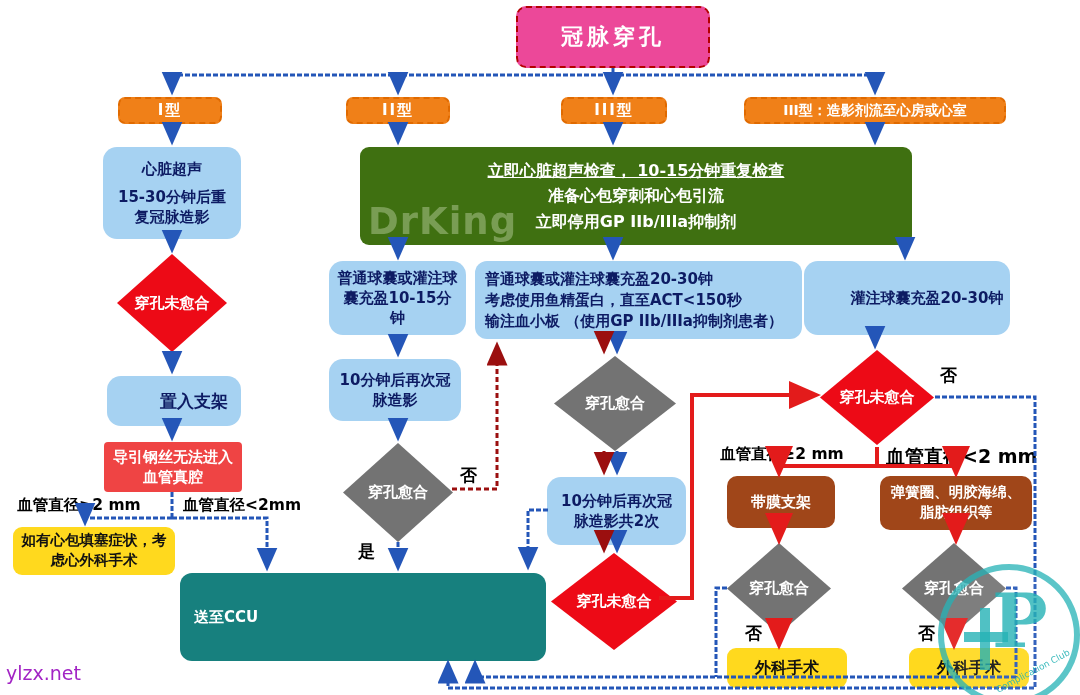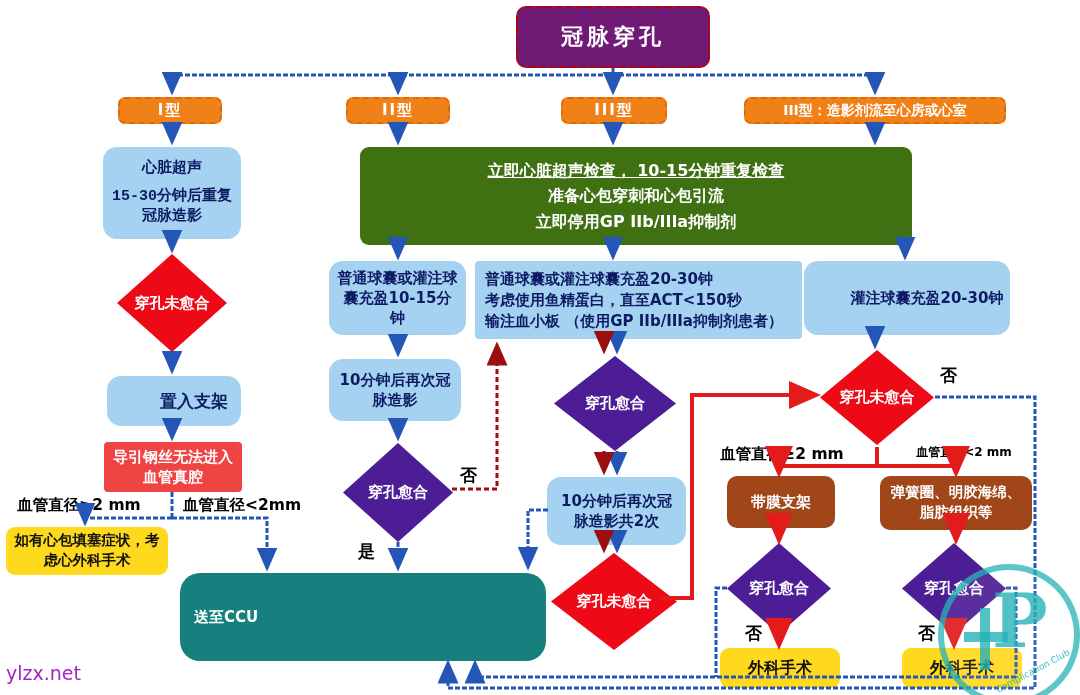--- a/index.html
+++ b/index.html
@@ -1,30 +1,30 @@
 <!DOCTYPE html>
 <html><head>
 <meta charset="utf-8">
 <style>
   html,body{margin:0;padding:0;background:#fff;}
   #canvas{position:relative;width:1080px;height:695px;background:#ffffff;overflow:hidden;
           font-family:"DejaVu Sans","Liberation Sans",sans-serif;}
   .node{position:absolute;box-sizing:border-box;display:flex;align-items:center;justify-content:center;
         text-align:center;font-weight:bold;line-height:1.35;}
-  .title{background:#701a75;color:#fff;border:2px dashed #b30000;border-radius:10px;font-size:22px;letter-spacing:4px;}
+  .title{background:#ec4899;color:#fff;border:2px dashed #b30000;border-radius:10px;font-size:22px;letter-spacing:4px;}
   .typehdr{background:#F08018;color:#fff;border:2px dashed #e06a00;border-radius:7px;font-size:15px;letter-spacing:2px;}
   .lblue{background:#A6D2F2;color:#0d1b63;border-radius:14px;font-size:15px;padding-left:40px;}
   .navy{background:#ef4444;color:#fff;border-radius:4px;font-size:15px;}
-  .yellow{background:#FFD91E;color:#111;border-radius:9px;font-size:14.5px;}
-  .teal{background:#17807E;color:#fff;border-radius:20px;font-size:15px;justify-content:flex-start;text-align:left;}
+  .yellow{background:#FFD91E;color:#111;border-radius:9px;font-size:14.5px;margin-left:7px;}
+  .teal{background:#17807E;color:#fff;border-radius:12px;font-size:15px;justify-content:flex-start;text-align:left;}
   .dgreen{background:#3F7011;color:#fff;border-radius:9px;font-size:16px;}
   .brown{background:#A04619;color:#fff;border-radius:10px;font-size:15px;}
   .diamond{clip-path:polygon(50% 0,100% 50%,50% 100%,0 50%);color:#fff;font-size:15px;}
   .d-red{background:#ED0A16;}
-  .d-green{background:#4c1d95;}
+  .d-green{background:#737373;}
   .edgelbl{position:absolute;font-weight:bold;color:#000;white-space:nowrap;}
   .u{text-decoration:underline;}
   svg.wires{position:absolute;left:0;top:0;z-index:6;pointer-events:none;}
   .wm-drking{position:absolute;left:368px;top:200px;font-size:37px;font-weight:bold;
              color:rgba(170,195,140,.55);z-index:3;letter-spacing:1px;}
   .wm-site{position:absolute;left:6px;top:662px;font-size:19px;color:#A224C4;z-index:3;}
   .logo{position:absolute;left:938px;top:564px;width:130px;height:130px;border:6px solid rgba(36,178,181,.75);
         border-radius:50%;z-index:7;background:rgba(255,255,255,.08);}
   .logo .p{position:absolute;left:48px;top:8px;font-size:74px;font-weight:bold;color:rgba(36,178,181,.8);
            font-family:"DejaVu Serif","Liberation Serif",serif;}
@@ -48,21 +48,21 @@
   <div class="node typehdr" style="left:346px;top:97px;width:104px;height:27px;">
     <span>II型</span>
     </div>
   <div class="node typehdr" style="left:561px;top:97px;width:106px;height:27px;">
     <span>III型</span>
     </div>
   <div class="node typehdr" style="left:744px;top:97px;width:262px;height:27px;font-size:14px;letter-spacing:0;">
     <span>III型：造影剂流至心房或心室</span>
     </div>
 
-  <div class="node lblue" style="left:103px;top:147px;width:138px;height:92px;flex-direction:column;gap:8px;padding:4px 8px;font-family:Liberation Mono, monospace;">
+  <div class="node lblue" style="left:103px;top:147px;width:138px;height:92px;flex-direction:column;gap:8px;padding:4px 8px;">
     <span>心脏超声</span>
     <span>15-30分钟后重复冠脉造影</span>
   </div>
   <div class="node diamond d-red" style="left:117px;top:254px;width:110px;height:98px;">
     <span>穿孔未愈合</span>
     </div>
   <div class="node lblue" style="left:107px;top:376px;width:134px;height:50px;font-size:17px;">
     <span>置入支架</span>
     </div>
   <div class="node navy" style="left:104px;top:442px;width:138px;height:50px;padding:2px 6px;">
@@ -78,34 +78,35 @@
     <div style="display:flex;flex-direction:column;gap:3px;">
       <span>送至CCU</span>
     </div>
   </div>
 
   <div class="node dgreen" style="left:360px;top:147px;width:552px;height:98px;flex-direction:column;gap:4px;padding:21px;">
     <span class="u">立即心脏超声检查， 10-15分钟重复检查</span>
     <span>准备心包穿刺和心包引流</span>
     <span>立即停用GP IIb/IIIa抑制剂</span>
   </div>
+  <div class="wm-drking">DrKing</div>
 
   <div class="node lblue" style="left:329px;top:261px;width:137px;height:74px;padding:2px 8px;">
     <span>普通球囊或灌注球囊充盈10-15分钟</span>
     </div>
   <div class="node lblue" style="left:329px;top:359px;width:132px;height:62px;padding:13px 8px;">
     <span>10分钟后再次冠脉造影</span>
     </div>
   <div class="node diamond d-green" style="left:343px;top:443px;width:110px;height:99px;">
     <span>穿孔愈合</span>
     </div>
   <div class="edgelbl" style="left:460px;top:464px;font-size:17px;">否</div>
   <div class="edgelbl" style="left:358px;top:540px;font-size:17px;">是</div>
 
-  <div class="node lblue" style="left:475px;top:261px;width:327px;height:78px;border-radius:4px;justify-content:flex-start;text-align:left;padding:4px 10px;">
+  <div class="node lblue" style="left:475px;top:261px;width:327px;height:78px;border-radius:12px;justify-content:flex-start;text-align:left;padding:4px 10px;">
     <div style="display:flex;flex-direction:column;gap:1px;">
       <span>普通球囊或灌注球囊充盈20-30钟</span>
       <span>考虑使用鱼精蛋白，直至ACT&lt;150秒</span>
       <span>输注血小板 （使用GP IIb/IIIa抑制剂患者）</span>
     </div>
   </div>
   <div class="node diamond d-green" style="left:554px;top:356px;width:122px;height:95px;">
     <span>穿孔愈合</span>
     </div>
   <div class="node lblue" style="left:547px;top:477px;width:139px;height:68px;padding:2px 8px;">
@@ -116,21 +117,21 @@
     </div>
 
   <div class="node lblue" style="left:804px;top:261px;width:206px;height:74px;">
     <span>灌注球囊充盈20-30钟</span>
     </div>
   <div class="node diamond d-red" style="left:820px;top:350px;width:114px;height:95px;">
     <span>穿孔未愈合</span>
     </div>
   <div class="edgelbl" style="left:940px;top:364px;font-size:17px;">否</div>
   <div class="edgelbl" style="left:704px;top:444px;width:156px;font-size:15.5px;text-align:center;">血管直径≥2 mm</div>
-  <div class="edgelbl" style="left:886px;top:444px;width:156px;font-size:12px;text-align:center;">血管直径&lt;2 mm</div>
+  <div class="edgelbl" style="left:886px;top:444px;width:156px;font-size:19px;">血管直径&lt;2 mm</div>
   <div class="node brown" style="left:727px;top:476px;width:108px;height:52px;">
     <span>带膜支架</span>
     </div>
   <div class="node brown" style="left:880px;top:476px;width:152px;height:54px;font-size:14.5px;padding:2px 8px;">
     <span>弹簧圈、明胶海绵、脂肪组织等</span>
     </div>
   <div class="node diamond d-green" style="left:727px;top:543px;width:104px;height:91px;">
     <span>穿孔愈合</span>
     </div>
   <div class="node diamond d-green" style="left:902px;top:543px;width:104px;height:91px;">

